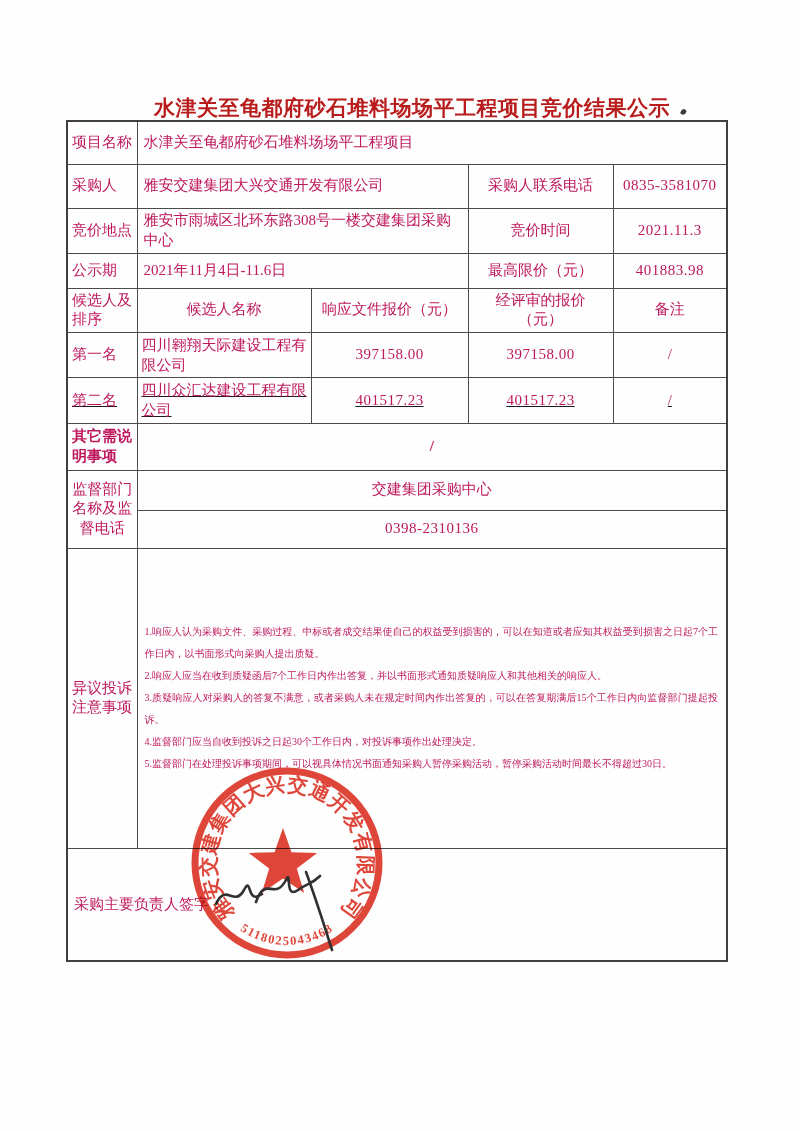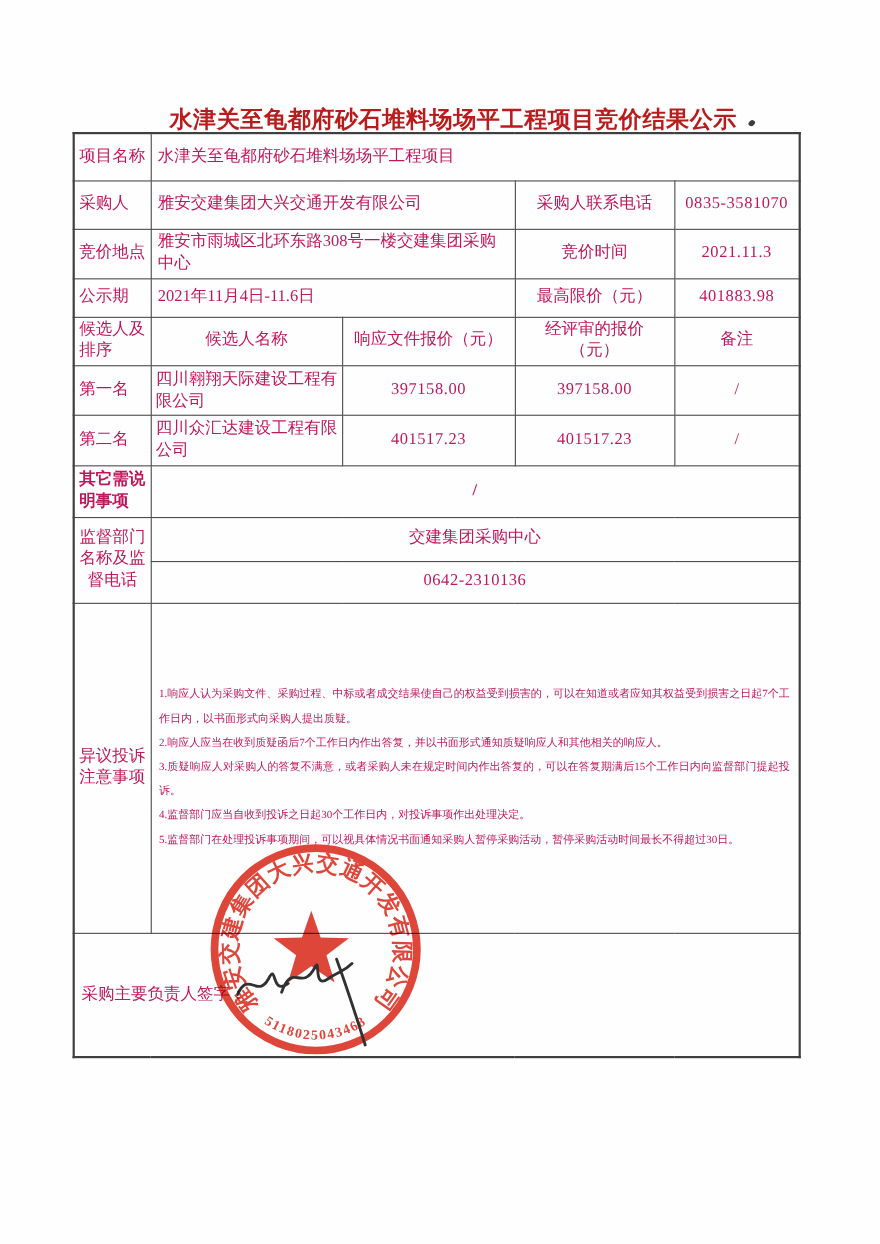--- a/index.html
+++ b/index.html
@@ -29,21 +29,21 @@
     padding:2px 6px;vertical-align:middle;
     overflow:hidden;word-break:break-all;
   }
   td.lab{padding:2px 2px 2px 4px;text-align:left;}
   td.lab-c{padding:2px 1px;text-align:center;}
   td.c{text-align:center;}
   td.name{line-height:1.35;padding:2px 4px;}
   td.num{text-align:center;letter-spacing:.5px;}
   tr.r1{height:43px;} tr.r2{height:44px;} tr.r3{height:45px;}
   tr.r4{height:35px;} tr.r5{height:43px;} tr.r6{height:38px;}
-  tr.r7{height:42px;} tr.r8{height:47px;font-weight:bold;} tr.r9a{height:40px;}
+  tr.r7{height:42px;text-decoration:underline;} tr.r8{height:47px;font-weight:bold;} tr.r9a{height:40px;}
   tr.r9b{height:38px;} tr.r10{height:300px;} tr.r11{height:113px;}
   td.obj{padding:4px 8px 4px 7px;font-size:10px;}
   td.obj p{margin:0;line-height:22px;text-align:justify;}
   td.sig-row{padding-left:6px;font-size:15px;}
   .stamp{
     position:absolute;left:170px;top:752px;width:234px;height:230px;
     opacity:.92;mix-blend-mode:multiply;pointer-events:none;
   }
   .stamp .sig{stroke:#1f1f1f;stroke-width:2.6;fill:none;
     stroke-linecap:round;stroke-linejoin:round;}
@@ -119,21 +119,21 @@
     <tr class="r8">
       <td class="lab">其它需说明事项</td>
       <td colspan="4" class="c">/</td>
     </tr>
 
     <tr class="r9a">
       <td rowspan="2" class="lab-c">监督部门名称及监督电话</td>
       <td colspan="4" class="c">交建集团采购中心</td>
     </tr>
     <tr class="r9b">
-      <td colspan="4" class="c num">0642-2310136</td>
+      <td colspan="4" class="c num">0398-2310136</td>
     </tr>
 
     <tr class="r10">
       <td class="lab">异议投诉注意事项</td>
       <td colspan="4" class="obj">
         <p>1.响应人认为采购文件、采购过程、中标或者成交结果使自己的权益受到损害的，可以在知道或者应知其权益受到损害之日起7个工作日内，以书面形式向采购人提出质疑。</p>
         <p>2.响应人应当在收到质疑函后7个工作日内作出答复，并以书面形式通知质疑响应人和其他相关的响应人。</p>
         <p>3.质疑响应人对采购人的答复不满意，或者采购人未在规定时间内作出答复的，可以在答复期满后15个工作日内向监督部门提起投诉。</p>
         <p>4.监督部门应当自收到投诉之日起30个工作日内，对投诉事项作出处理决定。</p>
         <p>5.监督部门在处理投诉事项期间，可以视具体情况书面通知采购人暂停采购活动，暂停采购活动时间最长不得超过30日。</p>

